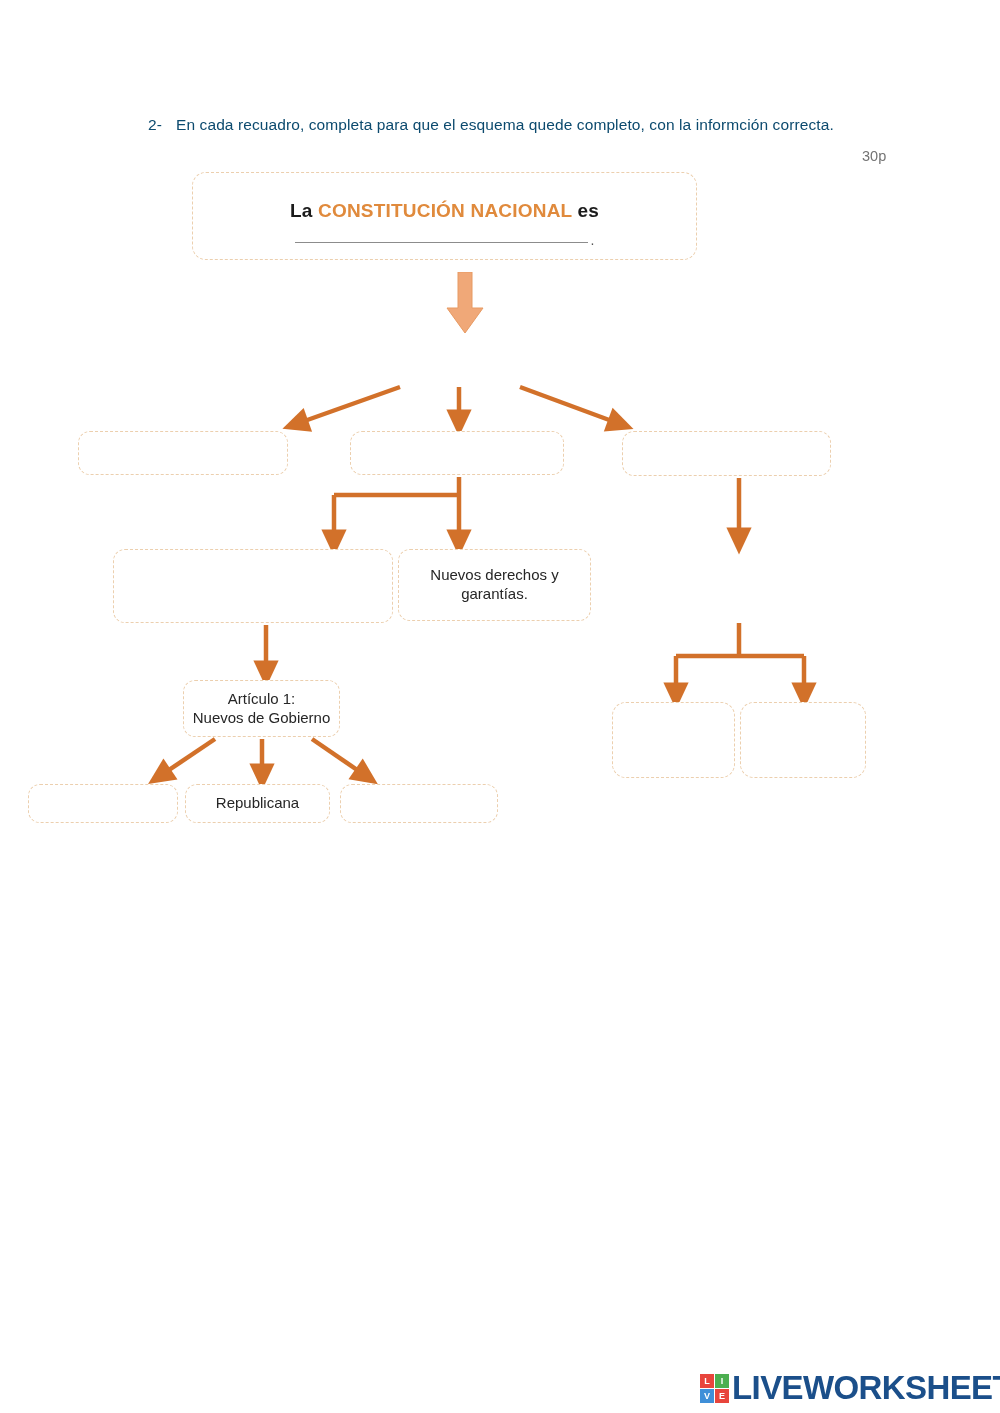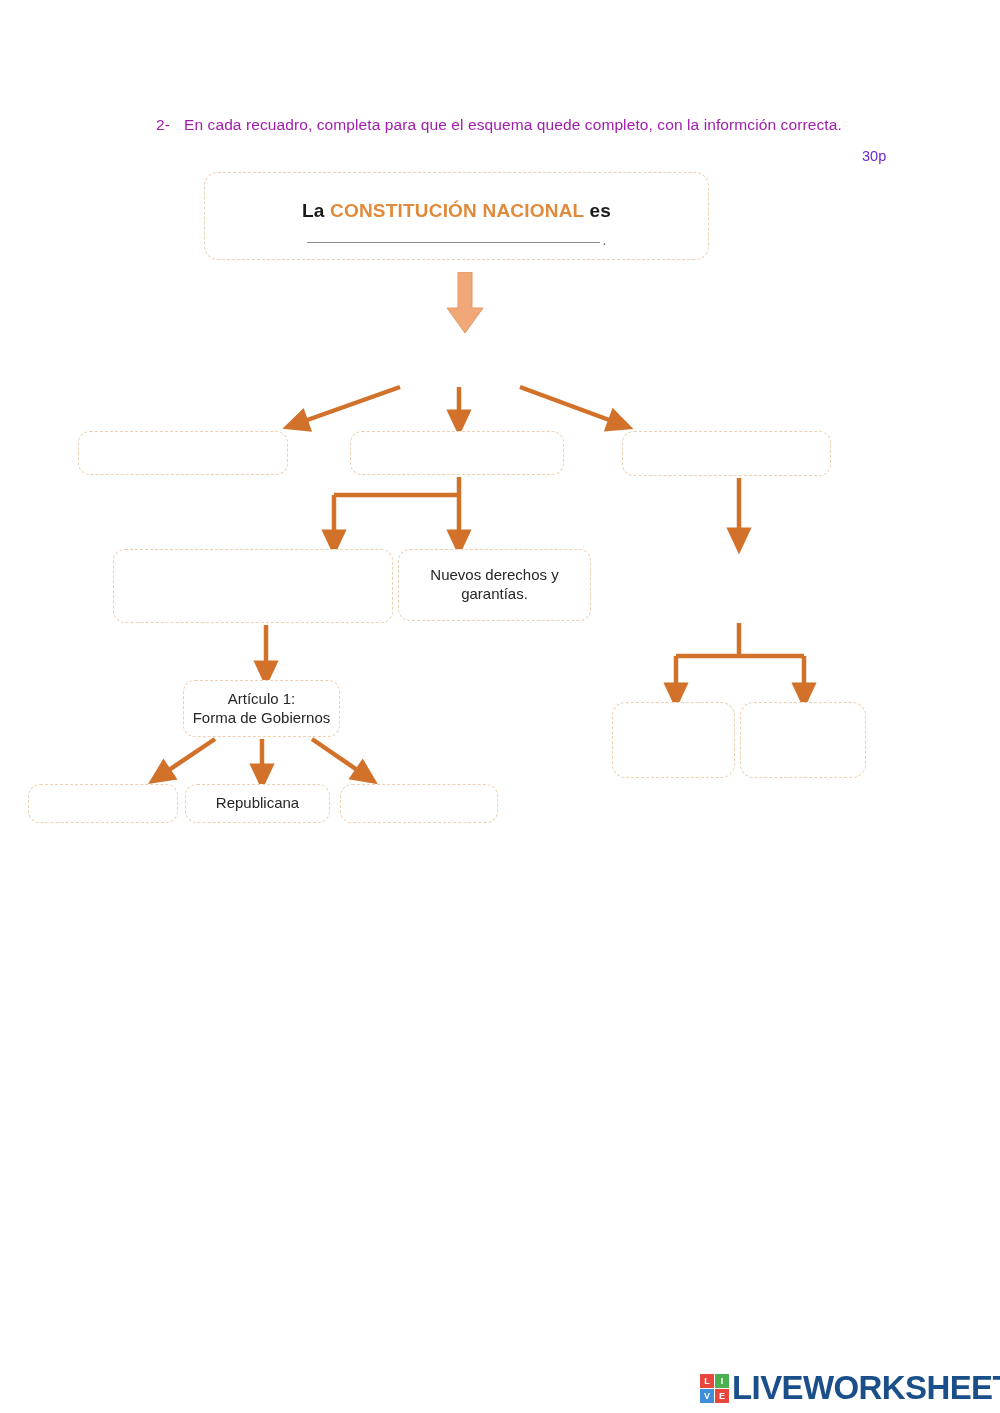--- a/index.html
+++ b/index.html
@@ -15,38 +15,38 @@
     position: relative;
     width: 1000px;
     height: 1413px;
     background: #ffffff;
     overflow: hidden;
   }
 
   
   .instruction {
     position: absolute;
-    left: 156px;
+    left: 148px;
     top: 116px;
     width: 780px;
     font-size: 15.5px;
-    color: #a21caf;
+    color: #0c4a6e;
     letter-spacing: 0.1px;
     white-space: nowrap;
   }
   .instruction .num {
     display: inline-block;
     width: 28px;
   }
   .points {
     position: absolute;
     left: 862px;
     top: 148px;
     font-size: 14.5px;
-    color: #6d28d9;
+    color: #737373;
     font-weight: 400;
   }
 
   
   .node {
     position: absolute;
     box-sizing: border-box;
     border: 1.6px dashed #eccfae;
     border-radius: 12px;
     background: #ffffff;
@@ -56,21 +56,21 @@
     text-align: center;
     color: #262626;
     font-size: 15px;
     line-height: 1.25;
     padding: 4px 8px;
   }
   .node.blank { }
 
   
   .topbox {
-    left: 204px;
+    left: 192px;
     top: 172px;
     width: 505px;
     height: 88px;
     border-radius: 14px;
     flex-direction: column;
     justify-content: flex-start;
     padding-top: 0;
   }
   .topline {
     margin-top: 26px;
@@ -244,21 +244,21 @@
 
 
   <div class="node lv2a blank"></div>
   <div class="node lv2b blank"></div>
   <div class="node lv2c blank"></div>
 
   <div class="node lv3a blank"></div>
   <div class="node lv3b">Nuevos derechos y garantías.</div>
 
   <div class="node lv4a" style="white-space:pre-line;">Artículo 1:
-Forma de Gobiernos</div>
+Nuevos de Gobierno</div>
   <div class="node lv4r1 blank"></div>
   <div class="node lv4r2 blank"></div>
 
   <div class="node lv5a blank"></div>
   <div class="node lv5b">Republicana</div>
   <div class="node lv5c blank"></div>
 
   <div class="lw-logo">
     <div class="lw-tiles">
       <div class="lw-tile" style="background:#e8453c">L</div>

